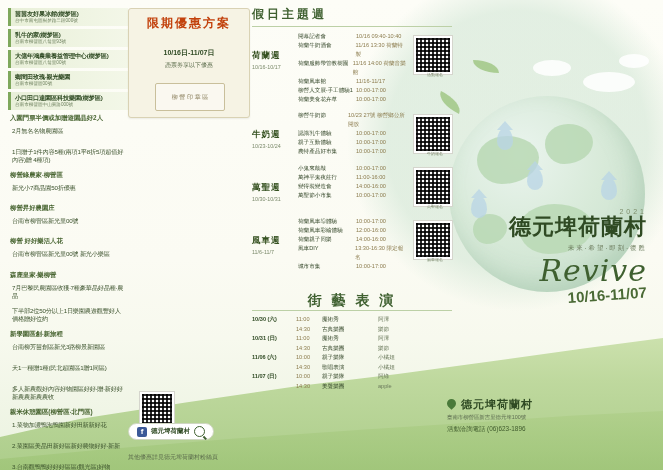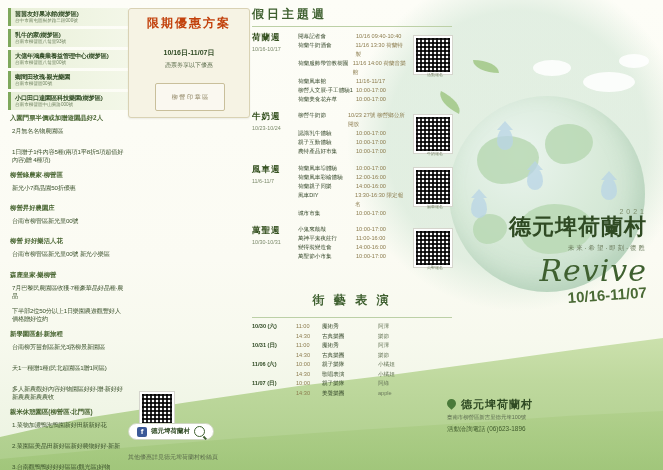--- a/index.html
+++ b/index.html
@@ -77,40 +77,40 @@
     background:rgba(255,255,255,.45);
   }
 
   
   .center{position:absolute;left:252px;top:6px;width:200px;}
   .ctitle{
     font-size:12px;color:#3f6030;font-weight:bold;letter-spacing:3px;text-align:left;
     padding-bottom:3px;border-bottom:1px solid #bcd0a6;margin-bottom:5px;
   }
   .week{position:relative;margin-bottom:7px;min-height:46px;}
-  .wname{position:absolute;left:0;top:0;width:44px;}
+  .wname{position:absolute;left:0;top:18px;width:44px;}
   .wname .n{font-size:8.5px;color:#34501f;font-weight:bold;letter-spacing:1px;}
   .wname .d{font-size:5.4px;color:#7b8a6b;margin-top:2px;}
   .witems{margin-left:46px;margin-right:44px;}
   .wi{display:flex;font-size:5.6px;line-height:9px;color:#35482a;}
   .wi .nm{width:58px;}
   .wi .tm{color:#8c7c4e;}
   .qr{
     position:absolute;right:0;top:4px;width:34px;height:34px;
     background:
       repeating-linear-gradient(90deg,#2b2b2b 0 2px, #ffffff 2px 4px),
       repeating-linear-gradient(0deg,#2b2b2b 0 2px, #ffffff 2px 4px);
     background-blend-mode:multiply;border:2px solid #fff;outline:1px solid #d5d5cd;
   }
   .qrlab{position:absolute;right:0;top:40px;width:34px;text-align:center;font-size:4px;color:#7c8a6e;}
 
   
   .street{position:absolute;left:252px;top:292px;width:200px;}
-  .stitle{font-size:12px;color:#3f6030;font-weight:bold;letter-spacing:3px;text-align:center;
-    padding-bottom:8px;border-bottom:1px solid #bcd0a6;margin-bottom:4px;}
+  .stitle{font-size:14px;color:#3f6030;font-weight:bold;letter-spacing:3px;text-align:center;
+    padding-bottom:0;border-bottom:1px solid #bcd0a6;margin-bottom:4px;}
   .srow{display:flex;font-size:5.6px;line-height:9.5px;color:#35482a;}
   .srow .sd{width:44px;color:#2f4a23;font-weight:bold;}
   .srow .st{width:26px;color:#8c7c4e;}
   .srow .sp{width:56px;}
   .srow .sg{color:#6b7a5c;}
 
   
   .fest{position:absolute;right:16px;top:208px;width:186px;text-align:right;}
   .fest .yr{font-size:7px;color:#7d8d6c;letter-spacing:3px;}
   .fest .h1{font-size:22px;color:#2f4a23;font-weight:bold;letter-spacing:1px;line-height:24px;}
@@ -308,20 +308,47 @@
             <span class="nm">農特產品好市集</span>
             <span class="tm">10:00-17:00</span>
           </div>
       </div>
       <div class="qr"></div>
       <div class="qrlab">牛奶報名</div>
     </div>
 
     <div class="week">
       <div class="wname">
+        <div class="n">萬聖週</div>
+        <div class="d">10/30-10/31</div>
+      </div>
+      <div class="witems">
+        <div class="wi">
+            <span class="nm">小鬼來敲敲</span>
+            <span class="tm">10:00-17:00</span>
+          </div>
+        <div class="wi">
+            <span class="nm">萬神平鬼夜莊行</span>
+            <span class="tm">11:00-16:00</span>
+          </div>
+        <div class="wi">
+            <span class="nm">變得裝變造會</span>
+            <span class="tm">14:00-16:00</span>
+          </div>
+        <div class="wi">
+            <span class="nm">萬聖節小市集</span>
+            <span class="tm">10:00-17:00</span>
+          </div>
+      </div>
+      <div class="qr"></div>
+      <div class="qrlab">萬聖報名</div>
+    </div>
+
+    <div class="week">
+      <div class="wname">
         <div class="n">風車週</div>
         <div class="d">11/6-11/7</div>
       </div>
       <div class="witems">
         <div class="wi">
             <span class="nm">荷蘭風車導體驗</span>
             <span class="tm">10:00-17:00</span>
           </div>
         <div class="wi">
             <span class="nm">荷蘭風車彩繪體驗</span>
@@ -335,47 +362,20 @@
             <span class="nm">風車DIY</span>
             <span class="tm">13:30-16:30 限定報名</span>
           </div>
         <div class="wi">
             <span class="nm">城市市集</span>
             <span class="tm">10:00-17:00</span>
           </div>
       </div>
       <div class="qr"></div>
       <div class="qrlab">風車報名</div>
-    </div>
-
-    <div class="week">
-      <div class="wname">
-        <div class="n">萬聖週</div>
-        <div class="d">10/30-10/31</div>
-      </div>
-      <div class="witems">
-        <div class="wi">
-            <span class="nm">小鬼來敲敲</span>
-            <span class="tm">10:00-17:00</span>
-          </div>
-        <div class="wi">
-            <span class="nm">萬神平鬼夜莊行</span>
-            <span class="tm">11:00-16:00</span>
-          </div>
-        <div class="wi">
-            <span class="nm">變得裝變造會</span>
-            <span class="tm">14:00-16:00</span>
-          </div>
-        <div class="wi">
-            <span class="nm">萬聖節小市集</span>
-            <span class="tm">10:00-17:00</span>
-          </div>
-      </div>
-      <div class="qr"></div>
-      <div class="qrlab">萬聖報名</div>
     </div>
   </div>
 
   <div class="street">
     <div class="stitle">街 藝 表 演</div>
     <div class="srow">
         <span class="sd">10/30 (六)</span>
         <span class="st">11:00</span>
         <span class="sp">魔術秀</span>
         <span class="sg">阿澤</span>

